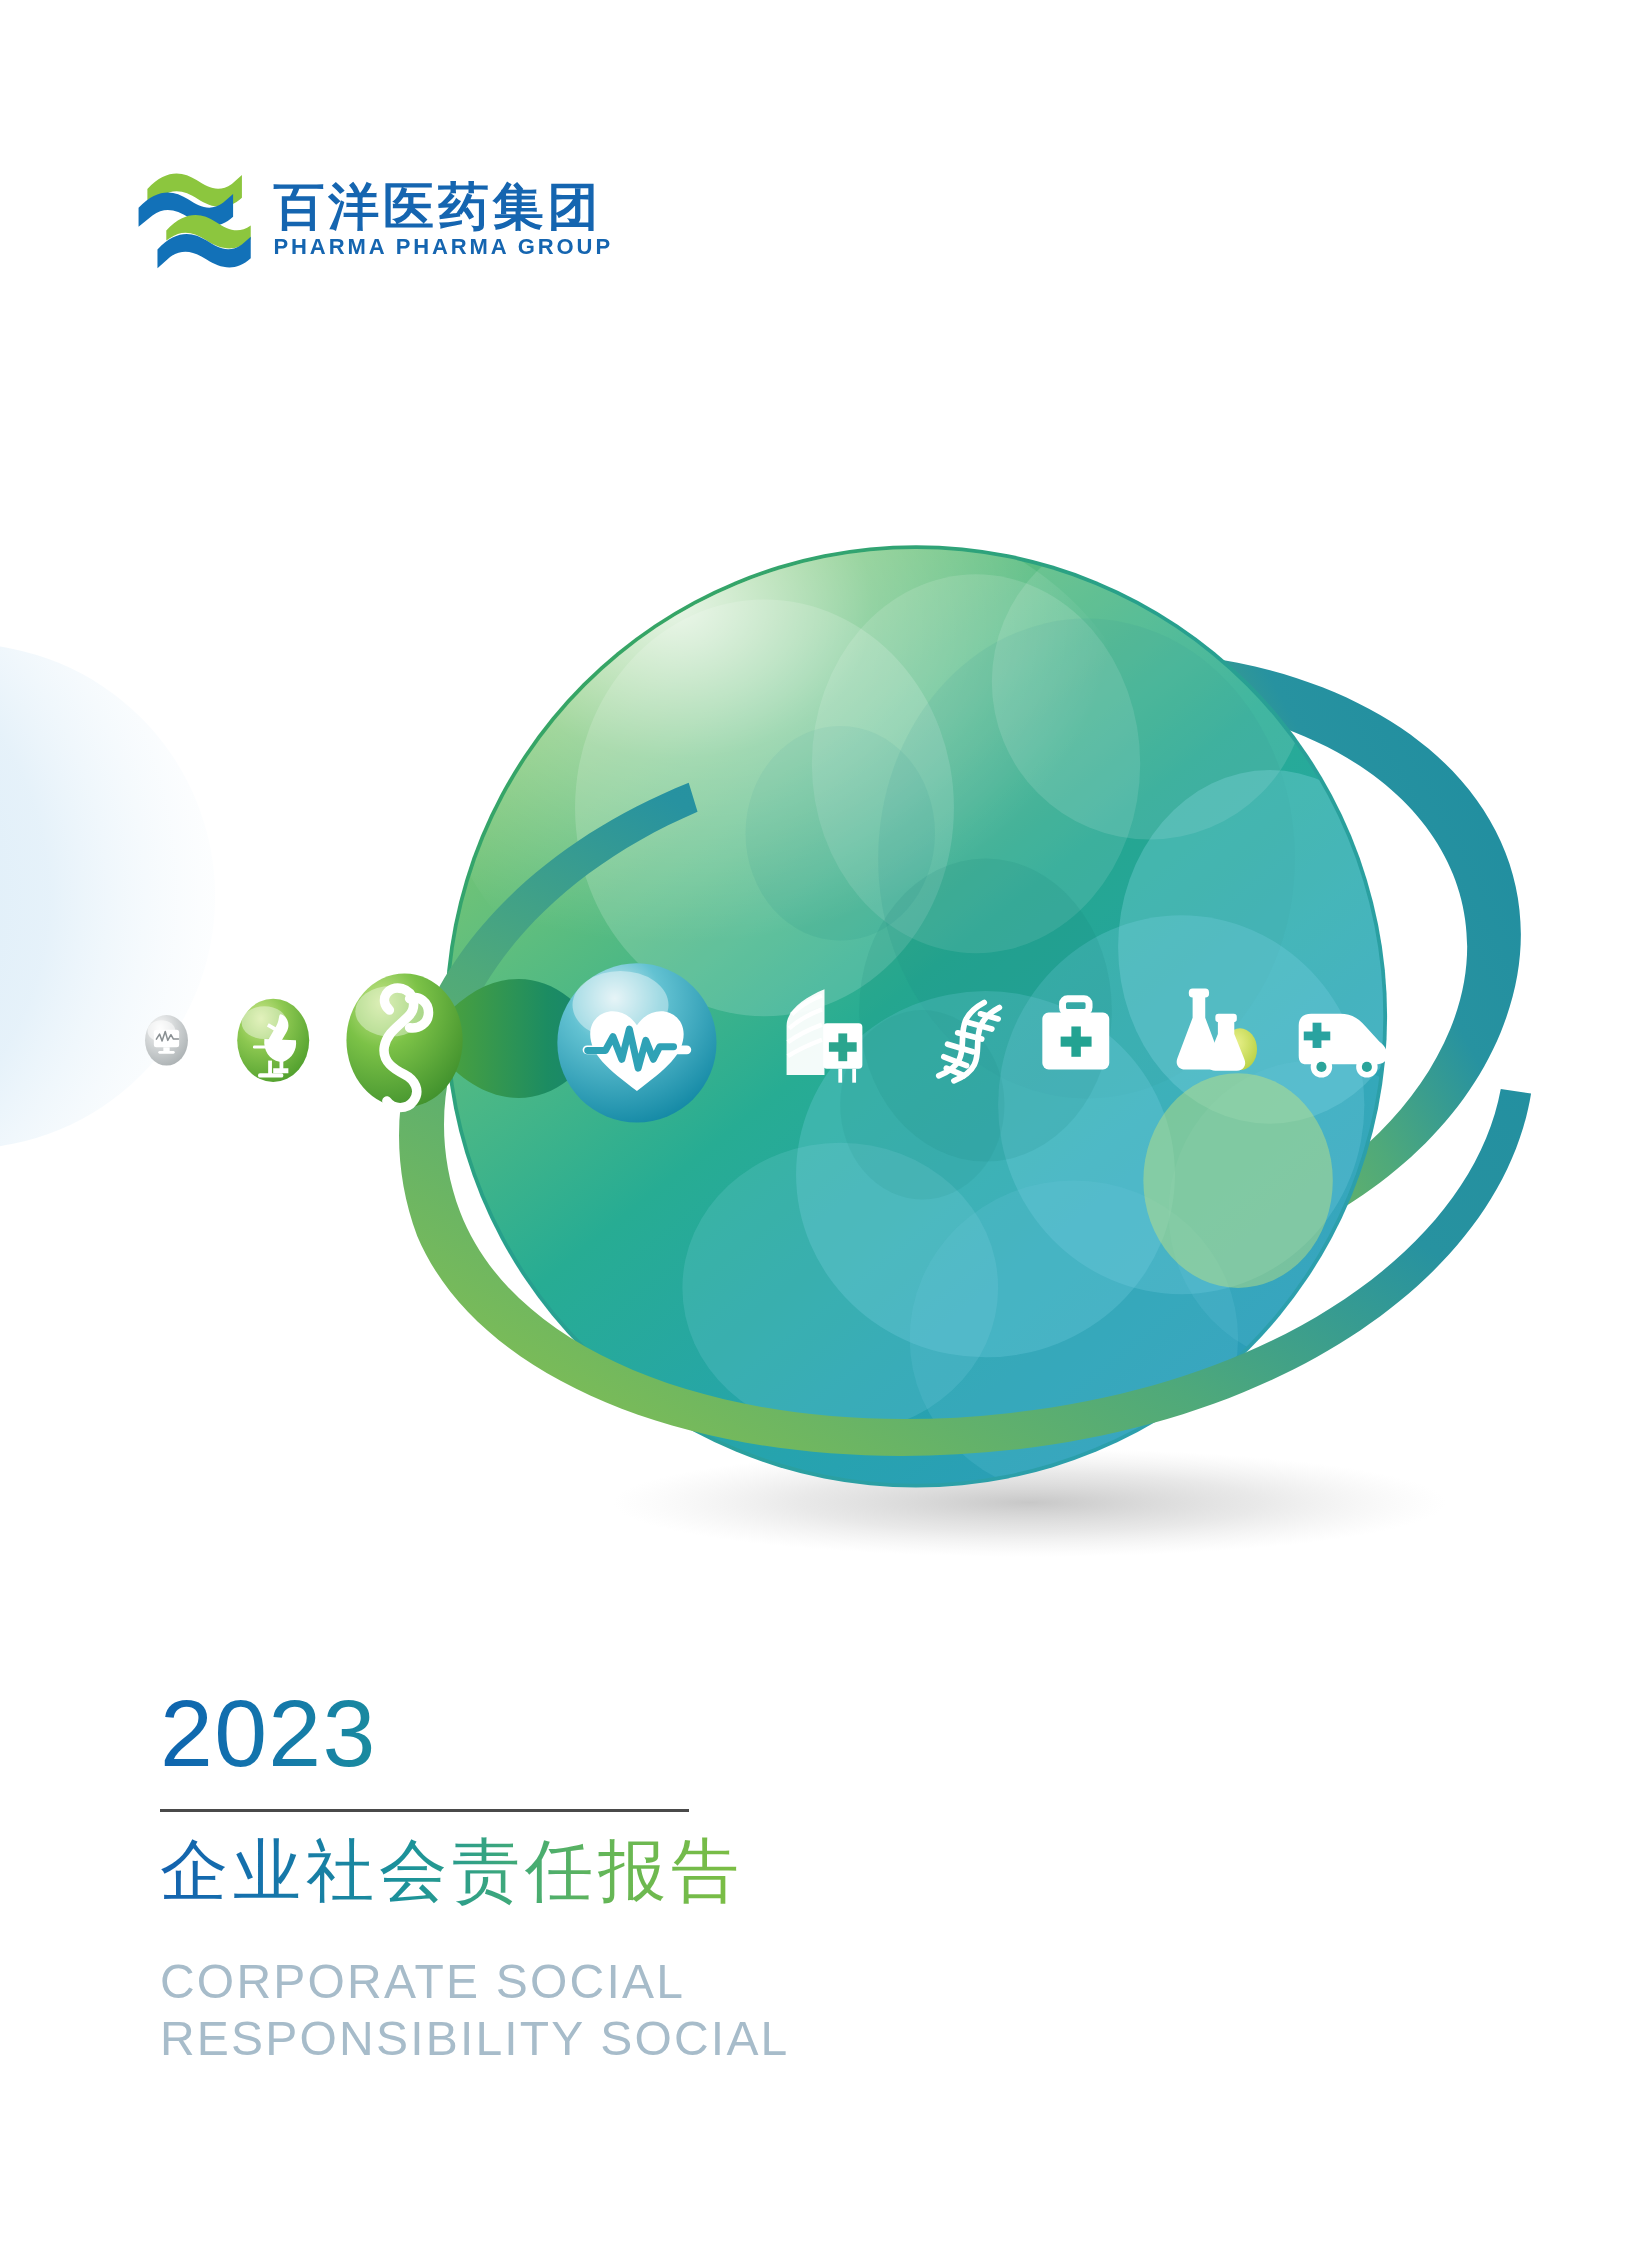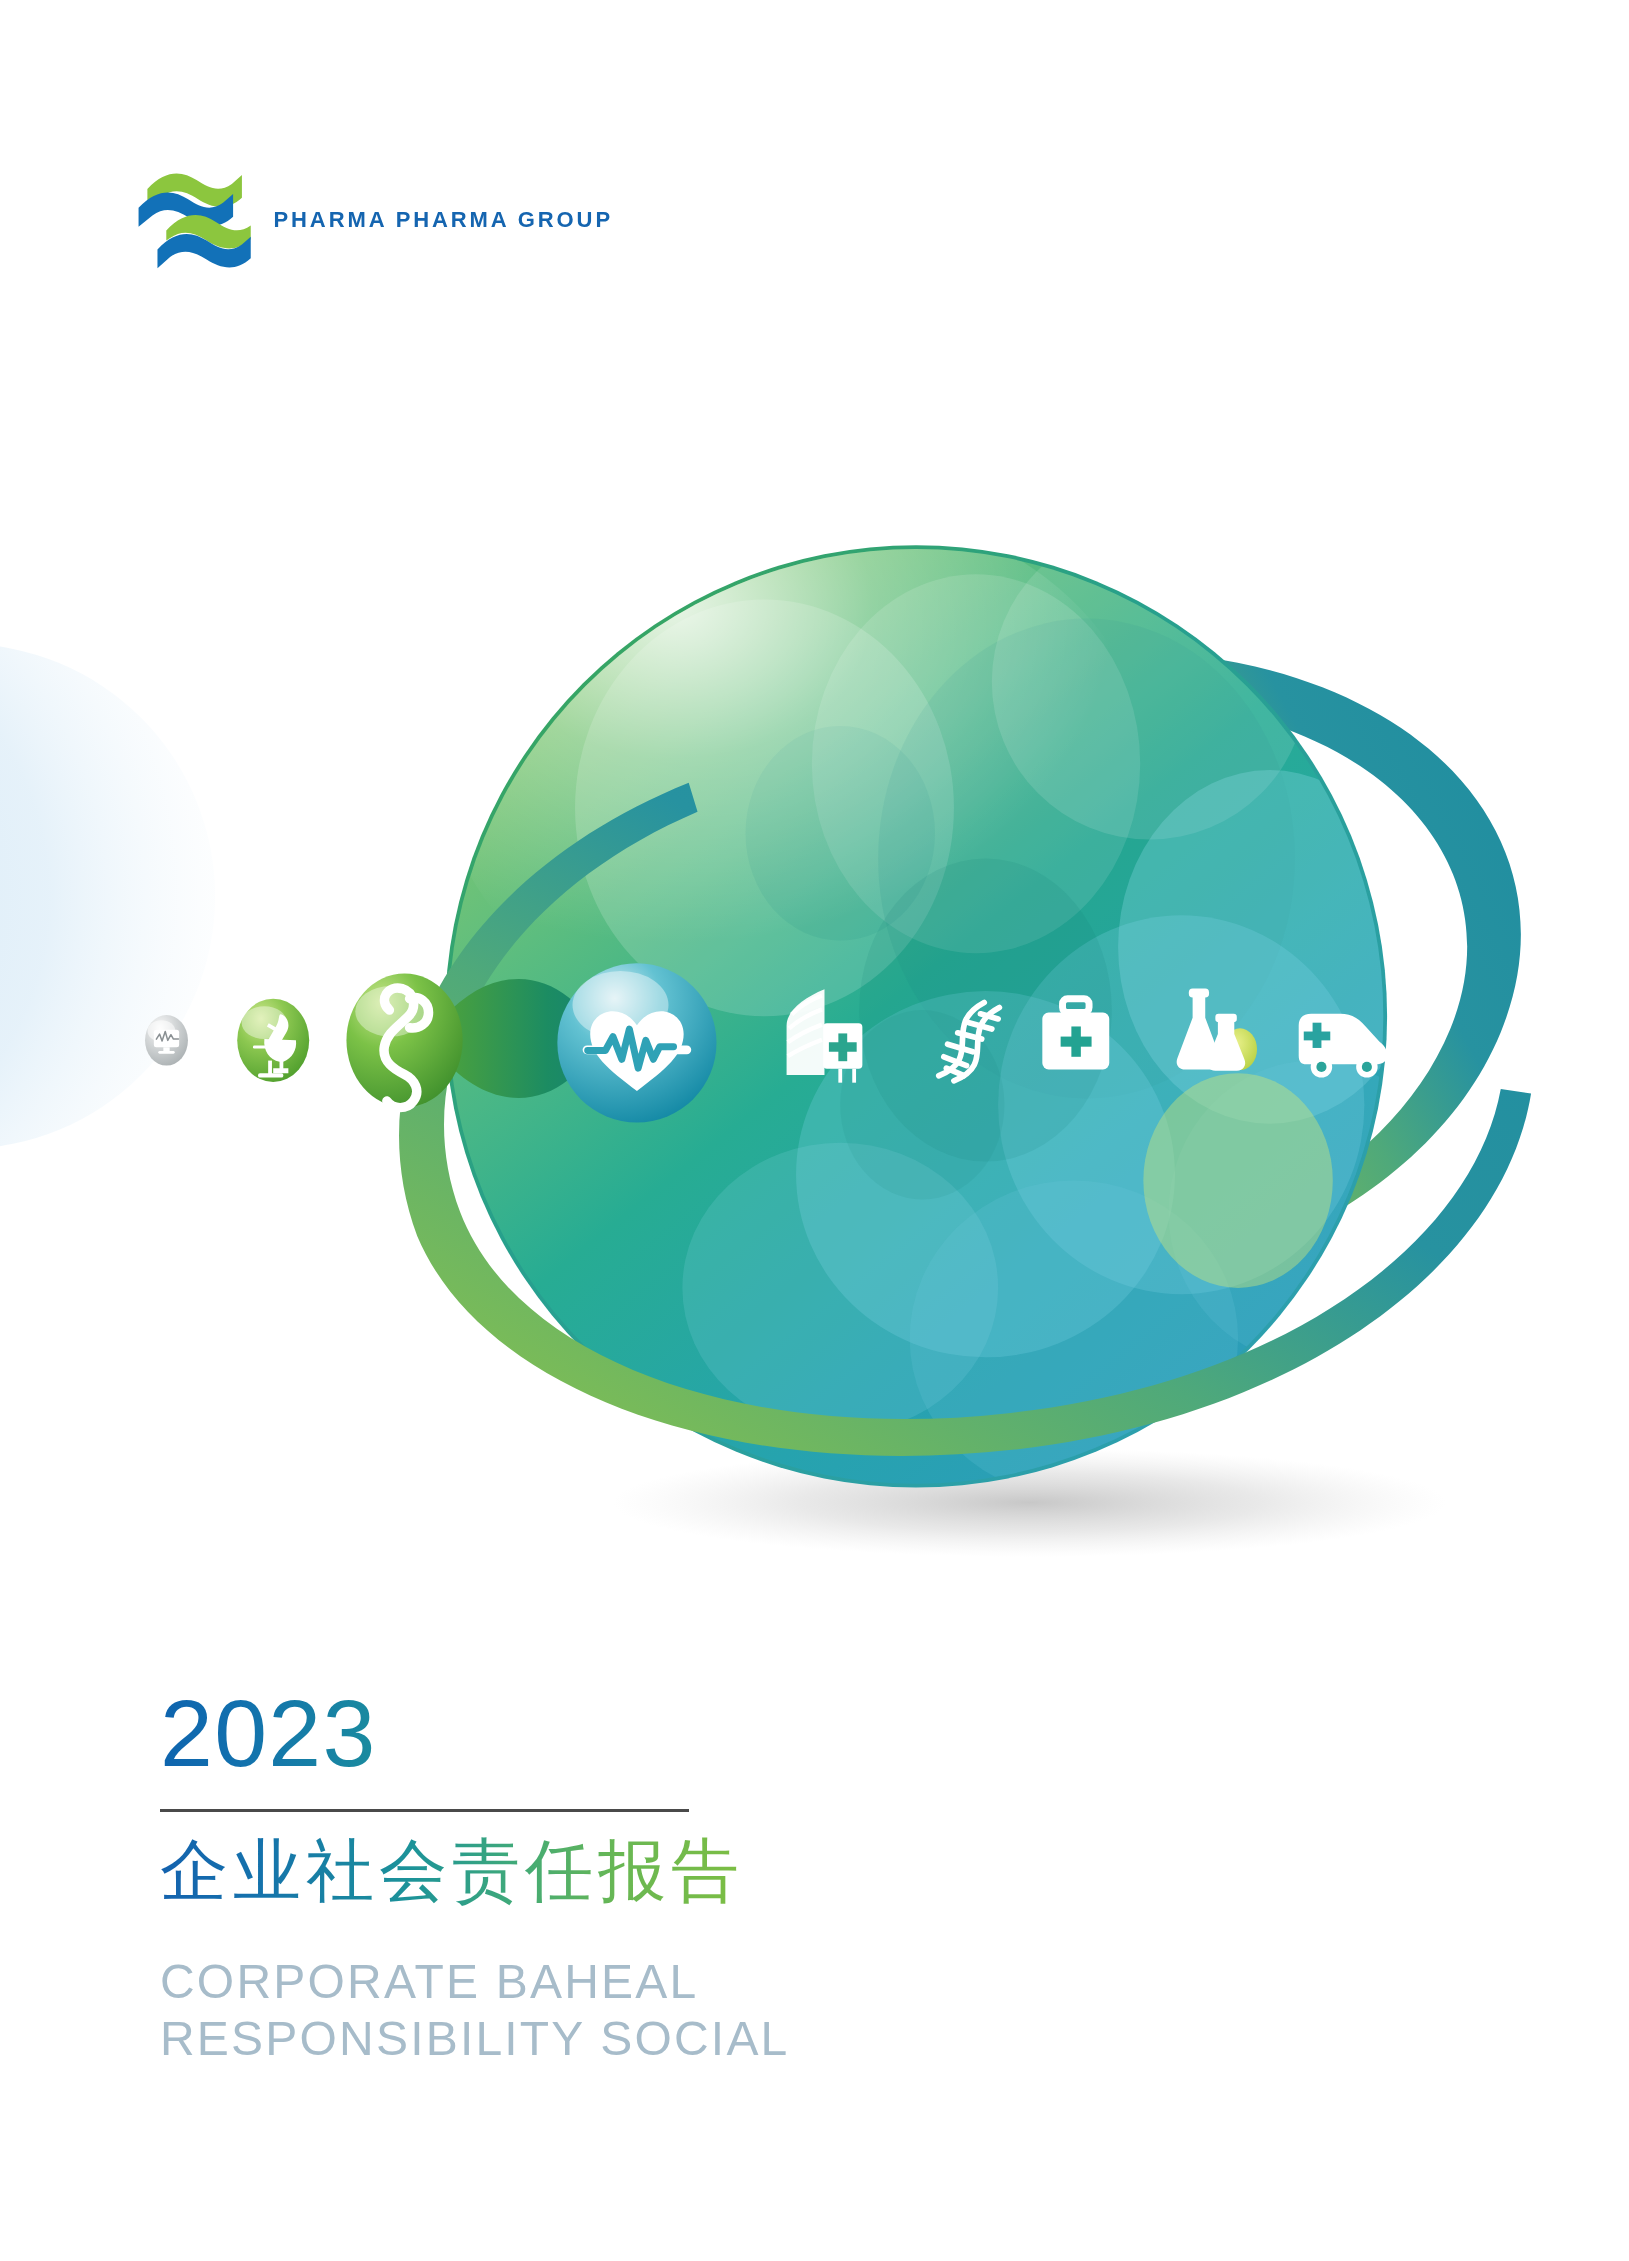--- a/index.html
+++ b/index.html
@@ -63,20 +63,21 @@
 
       <path d="M26 44 C56 12 82 16 104 30 C124 43 140 50 160 36 L176 22 L176 58 C152 80 128 74 106 60 C86 47 68 42 48 56 L26 74 Z" fill="#8CC63E"></path>
 
       <path d="M12 74 C42 42 68 46 90 60 C110 73 126 80 146 66 L162 52 L162 88 C138 110 114 104 92 90 C72 77 54 72 34 86 L12 104 Z" fill="#1271B8"></path>
 
       <path d="M56 110 C86 78 112 82 134 96 C154 109 170 116 190 102 L190 124 C166 146 142 140 120 126 C100 113 82 108 62 122 L56 126 Z" fill="#8CC63E"></path>
 
       <path d="M42 140 C72 108 98 112 120 126 C140 139 156 146 176 132 L190 120 L190 154 C166 176 142 170 120 156 C100 143 82 138 62 152 L42 170 Z" fill="#1271B8"></path>
     </svg>
     <div class="logo-text">
+      <div class="logo-cn">百洋医药集团</div>
       <div class="logo-en">PHARMA PHARMA GROUP</div>
     </div>
   </div>
 
   <div class="hero">
     <svg viewBox="0 0 2580 1780" xmlns="http://www.w3.org/2000/svg">
       <defs>
 
         <linearGradient id="gGlobe" x1="0.12" y1="0.04" x2="0.86" y2="0.96">
           <stop offset="0%" stop-color="#8FCB6A"></stop>
@@ -306,19 +307,19 @@
         </g>
       </g>
     </svg>
   </div>
 
   <div class="title-block">
     <div class="year">2023</div>
     <div class="rule"></div>
     <div class="title-cn">企业社会责任报告</div>
     <div class="title-en">
-      <span>CORPORATE BAHEAL</span>
+      <span>CORPORATE SOCIAL</span>
       <span>RESPONSIBILITY SOCIAL</span>
     </div>
   </div>
 
 </div>
 
 
 </body></html>

